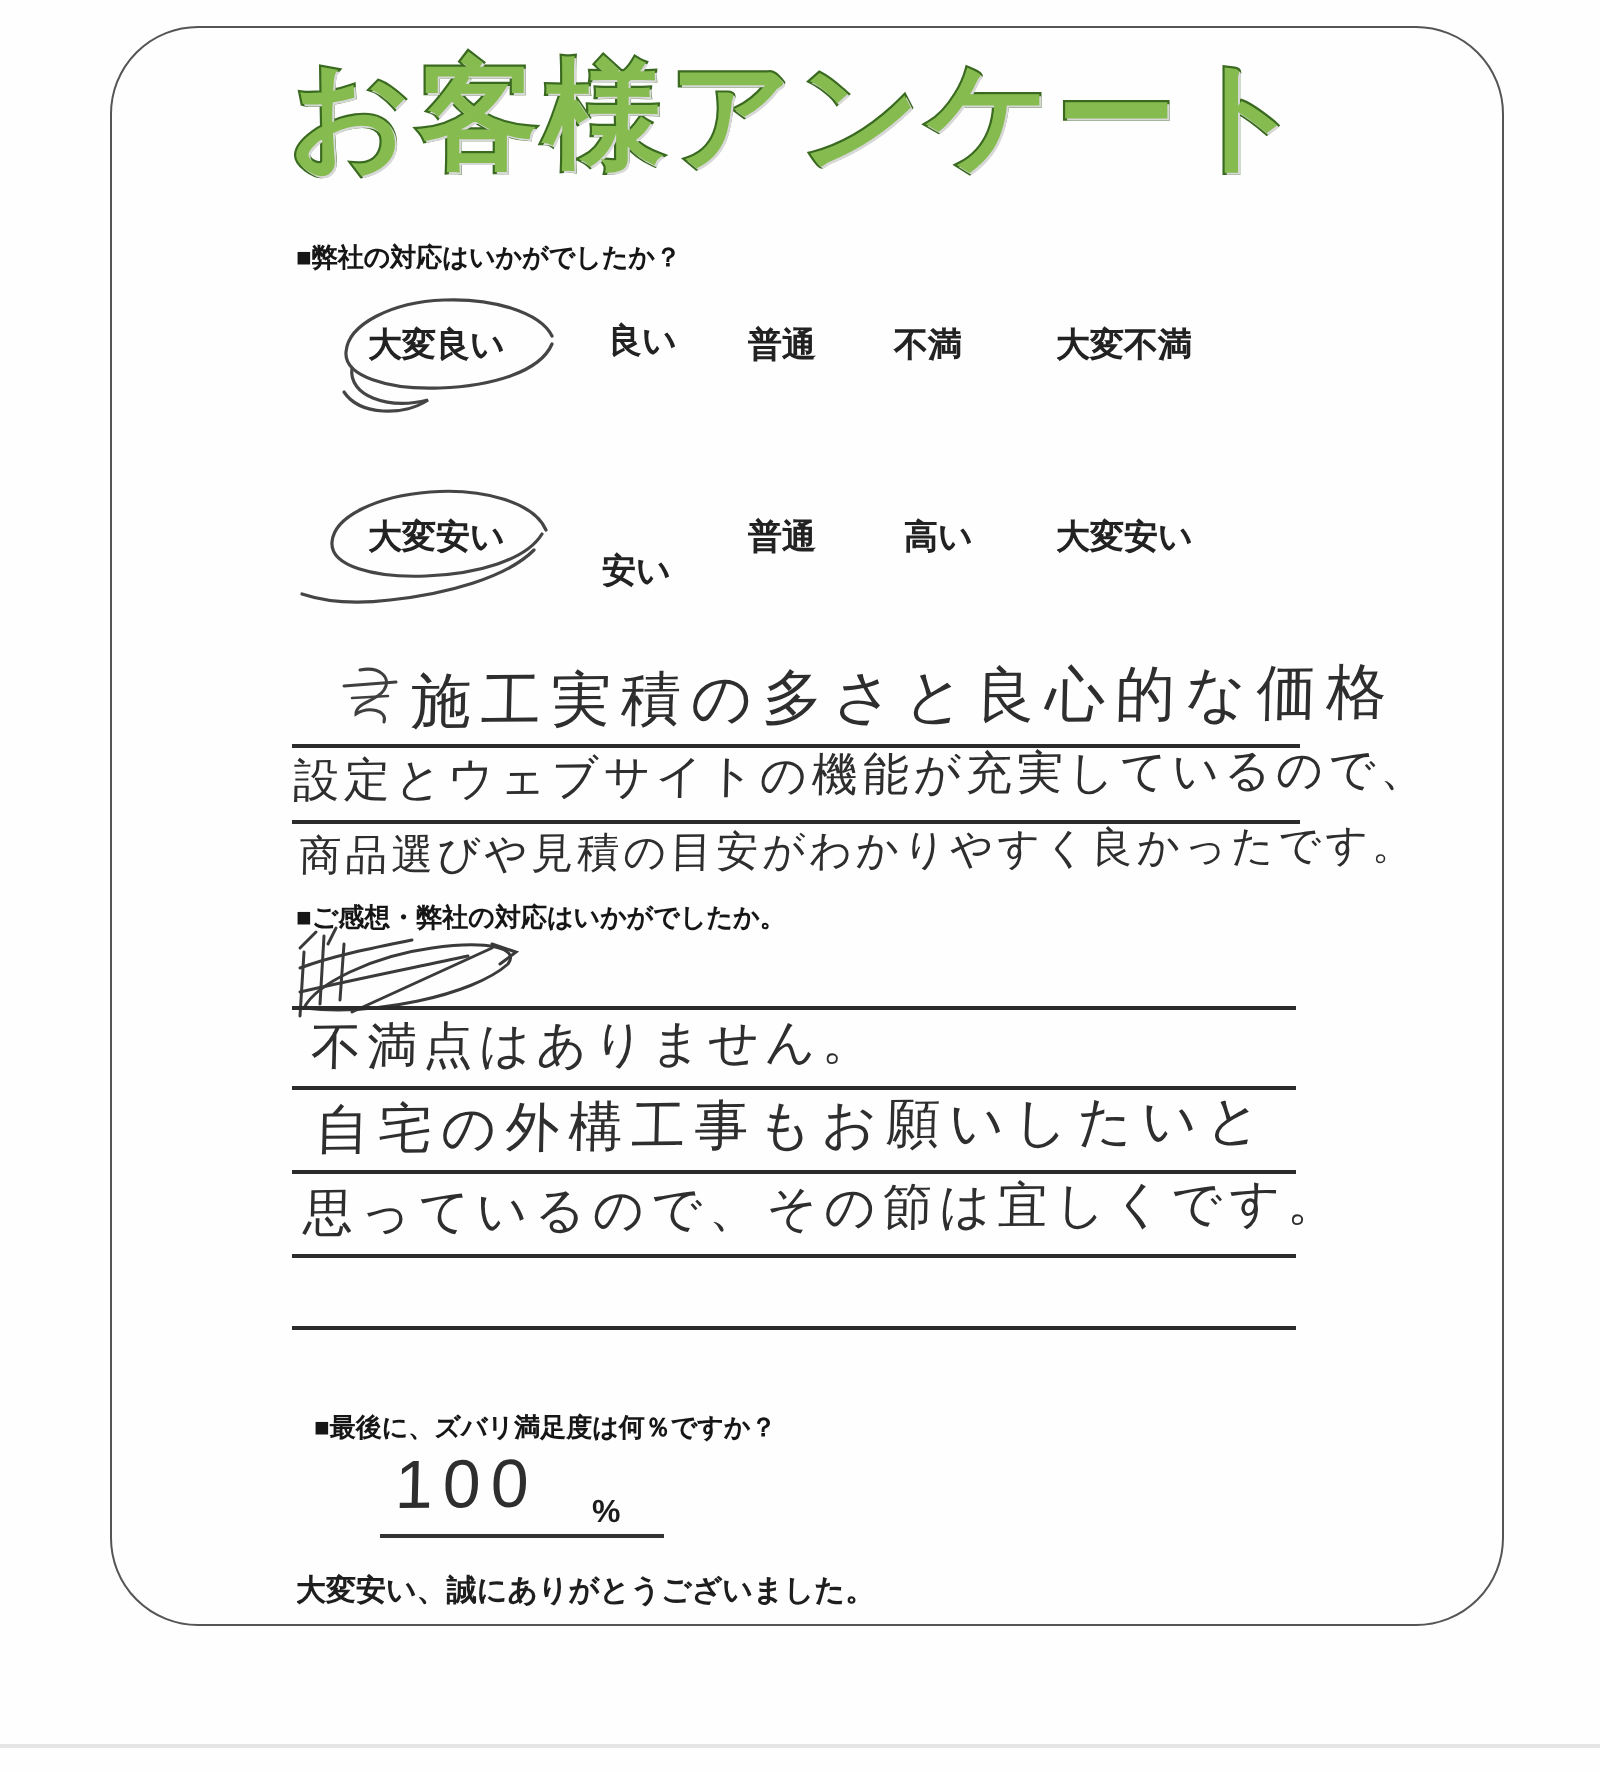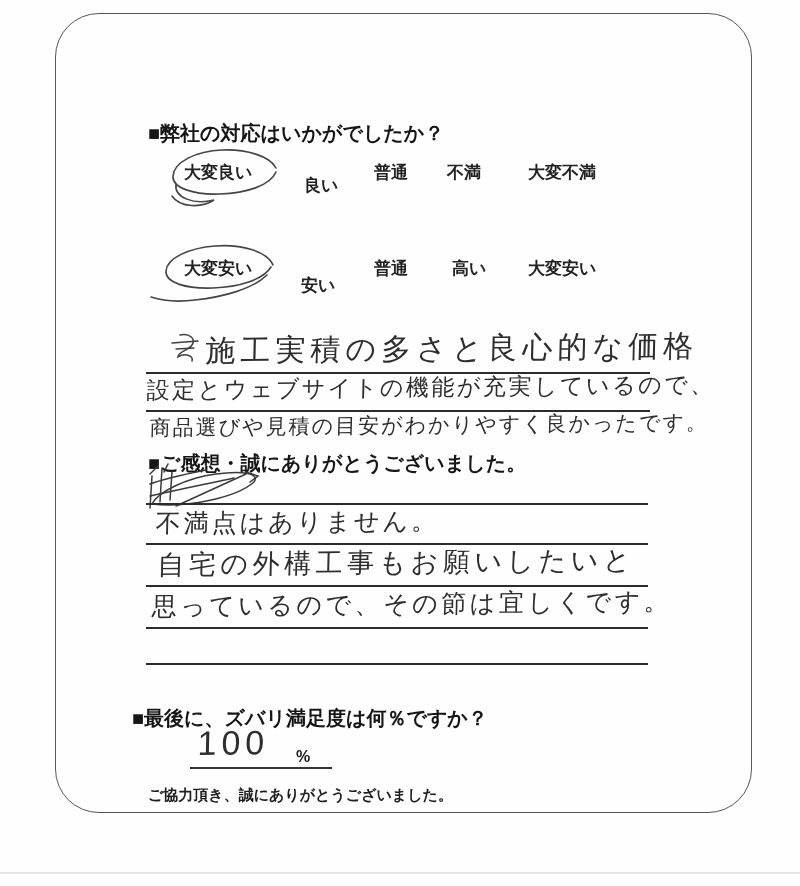--- a/index.html
+++ b/index.html
@@ -12,21 +12,21 @@
     border:1.6px solid #555;border-radius:44px;background:transparent;
   }
   .title{
     position:absolute;left:0;top:18px;width:800px;margin:0;text-align:center;
     font-size:60px;font-weight:700;letter-spacing:3px;
     color:#86bb4f;-webkit-text-stroke:2.2px #3a6a20;paint-order:stroke fill;
     text-shadow:1px 1px 0 #d8d8d8;
     font-family:"Liberation Sans","DejaVu Sans",sans-serif;
   }
   .q-label{
-    position:absolute;font-size:20px;font-weight:700;color:#161616;white-space:nowrap;
+    position:absolute;font-size:13px;font-weight:700;color:#161616;white-space:nowrap;
   }
   .opt{
     position:absolute;font-size:17px;font-weight:600;color:#222;white-space:nowrap;
   }
   .rule{
     position:absolute;height:0;border-top:2px solid #2b2b2b;
   }
   .hw{
     position:absolute;color:#2e2e2e;white-space:nowrap;
     transform:rotate(-0.6deg) skewX(-2deg);transform-origin:left top;
@@ -45,24 +45,25 @@
     position:absolute;left:0;top:872px;width:800px;height:1.5px;background:#e5e5e5;
   }
 </style>
 </head>
 <body>
 
 <div class="page">
 
   <div class="border-frame"></div>
 
+  <h1 class="title">お客様アンケート</h1>
 
   <div class="q-label" style="left:148px;top:120px">■弊社の対応はいかがでしたか？</div>
   <div class="opt" style="left:184px;top:161px">大変良い</div>
-  <div class="opt" style="left:304px;top:174px">良い</div>
+  <div class="opt" style="left:304px;top:159px">良い</div>
   <div class="opt" style="left:374px;top:161px">普通</div>
   <div class="opt" style="left:447px;top:161px">不満</div>
   <div class="opt" style="left:528px;top:161px">大変不満</div>
   <svg class="circle-svg" style="left:158px;top:142px" width="140" height="70" viewBox="0 0 140 70">
     <path d="M 118 26 C 112 14, 88 7, 64 8 C 38 9, 16 20, 15 34 C 14 46, 36 53, 62 52 C 88 51, 112 44, 118 30" fill="none" stroke="#454545" stroke-width="1.6" stroke-linecap="round"></path>
     <path d="M 18 42 C 16 56, 36 63, 56 58 C 44 66, 22 66, 14 54" fill="none" stroke="#454545" stroke-width="1.6" stroke-linecap="round"></path>
   </svg>
 
   <div class="opt" style="left:184px;top:257px">大変安い</div>
   <div class="opt" style="left:301px;top:274px">安い</div>
@@ -78,21 +79,21 @@
     <path d="M 10 4 C 20 2, 26 8, 22 14 C 18 20, 8 20, 8 26 C 14 22, 24 24, 22 30" fill="none" stroke="#3f3f3f" stroke-width="1.5" stroke-linecap="round"></path>
     <path d="M 2 12 L 28 10" fill="none" stroke="#3f3f3f" stroke-width="1.5" stroke-linecap="round"></path>
     <path d="M 6 18 L 24 17" fill="none" stroke="#3f3f3f" stroke-width="1.3" stroke-linecap="round"></path>
   </svg>
   <div class="hw" style="left:206px;top:331px;font-size:30px;letter-spacing:5px">施工実積の多さと良心的な価格</div>
   <div class="rule" style="left:146px;top:372px;width:504px"></div>
   <div class="hw" style="left:147px;top:375px;font-size:23px;letter-spacing:2.5px">設定とウェブサイトの機能が充実しているので、</div>
   <div class="rule" style="left:146px;top:410px;width:504px"></div>
   <div class="hw" style="left:150px;top:414px;font-size:21px;letter-spacing:2px">商品選びや見積の目安がわかりやすく良かったです。</div>
 
-  <div class="q-label" style="left:148px;top:450px">■ご感想・誠にありがとうございました。</div>
+  <div class="q-label" style="left:148px;top:450px">■ご感想・弊社の対応はいかがでしたか。</div>
   <svg class="scribble-svg" style="left:146px;top:462px" width="118" height="48" viewBox="0 0 118 48">
     <path d="M 6 14 L 4 46" fill="none" stroke="#3a3a3a" stroke-width="1.5" stroke-linecap="round"></path>
     <path d="M 16 6 L 14 40" fill="none" stroke="#3a3a3a" stroke-width="1.5" stroke-linecap="round"></path>
     <path d="M 26 10 L 24 38" fill="none" stroke="#3a3a3a" stroke-width="1.5" stroke-linecap="round"></path>
     <path d="M 4 22 C 20 16, 40 12, 60 8" fill="none" stroke="#3a3a3a" stroke-width="1.5" stroke-linecap="round"></path>
     <path d="M 4 34 C 30 28, 60 22, 88 16" fill="none" stroke="#3a3a3a" stroke-width="1.5" stroke-linecap="round"></path>
     <path d="M 6 42 C 40 46, 90 36, 108 20 C 114 12, 98 8, 70 12 C 40 16, 12 30, 6 42" fill="none" stroke="#3a3a3a" stroke-width="1.5" stroke-linecap="round"></path>
     <path d="M 30 44 L 100 12" fill="none" stroke="#3a3a3a" stroke-width="1.5" stroke-linecap="round"></path>
     <path d="M 100 10 L 112 14 L 104 20" fill="none" stroke="#3a3a3a" stroke-width="1.5" stroke-linecap="round"></path>
     <path d="M 12 4 L 4 12" fill="none" stroke="#3a3a3a" stroke-width="1.5" stroke-linecap="round"></path>
@@ -100,22 +101,22 @@
   </svg>
   <div class="rule" style="left:146px;top:503px;width:502px"></div>
   <div class="hw" style="left:156px;top:507px;font-size:25px;letter-spacing:3px">不満点はありません。</div>
   <div class="rule" style="left:146px;top:543px;width:502px"></div>
   <div class="hw" style="left:158px;top:547px;font-size:27px;letter-spacing:4.5px">自宅の外構工事もお願いしたいと</div>
   <div class="rule" style="left:146px;top:585px;width:502px"></div>
   <div class="hw" style="left:152px;top:590px;font-size:25px;letter-spacing:3.5px">思っているので、その節は宜しくです。</div>
   <div class="rule" style="left:146px;top:627px;width:502px"></div>
   <div class="rule" style="left:146px;top:663px;width:502px"></div>
 
-  <div class="q-label" style="left:132px;top:705px">■最後に、ズバリ満足度は何％ですか？</div>
+  <div class="q-label" style="left:157px;top:705px">■最後に、ズバリ満足度は何％ですか？</div>
   <div class="hw" style="left:198px;top:724px;font-size:34px;letter-spacing:5px">100</div>
   <div class="unit" style="left:296px;top:748px">%</div>
   <div class="sat-underline" style="left:190px;top:767px;width:142px"></div>
 
-  <div class="footer" style="left:148px;top:786px">ご協力頂き、誠にありがとうございました。</div>
+  <div class="footer" style="left:148px;top:786px">大変安い、誠にありがとうございました。</div>
 
   <div class="scan-line"></div>
 
 </div>
 
 </body></html>

